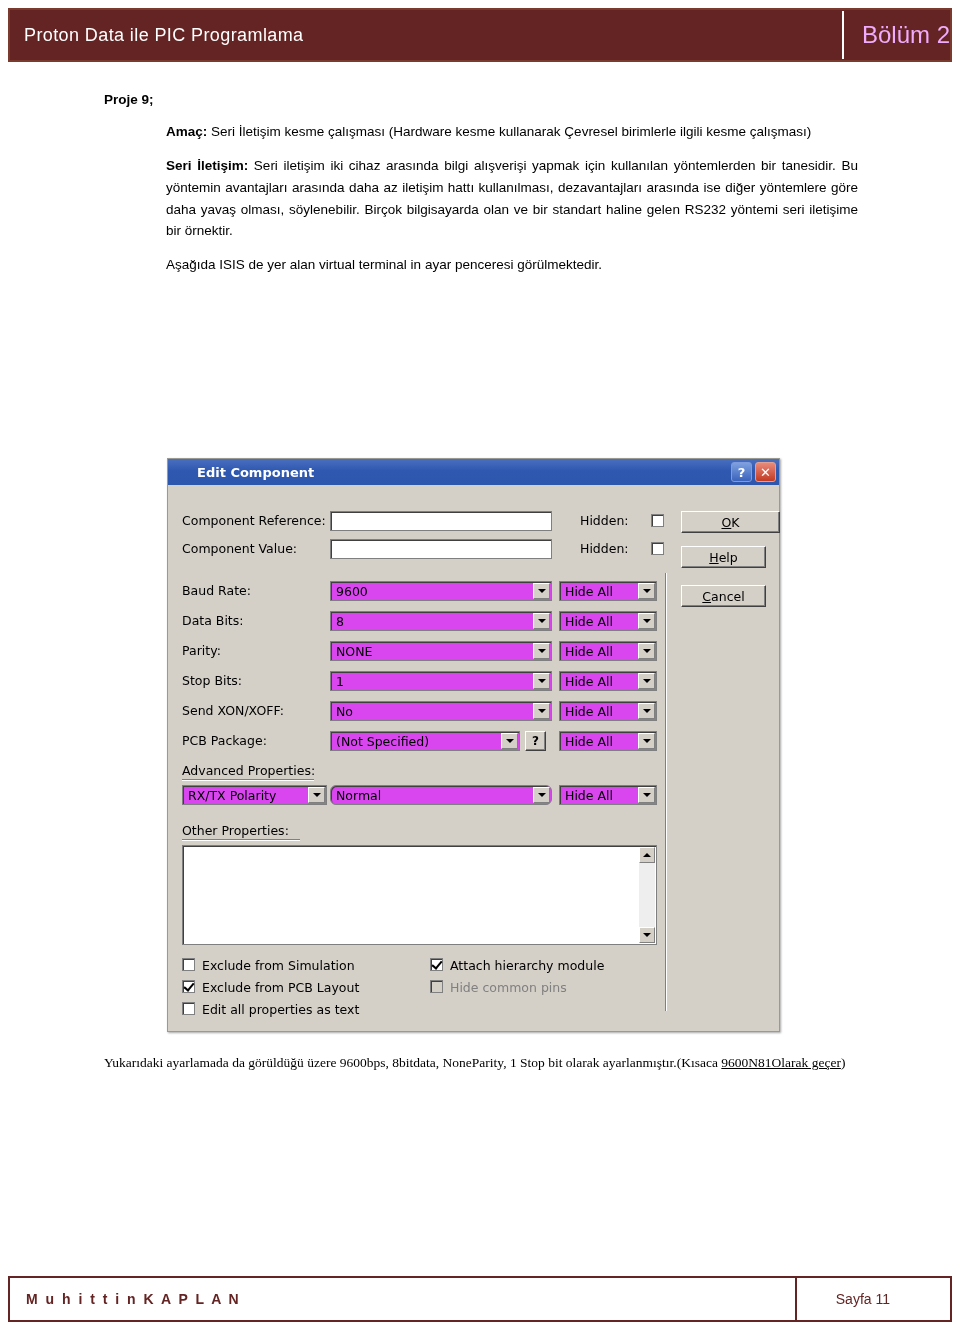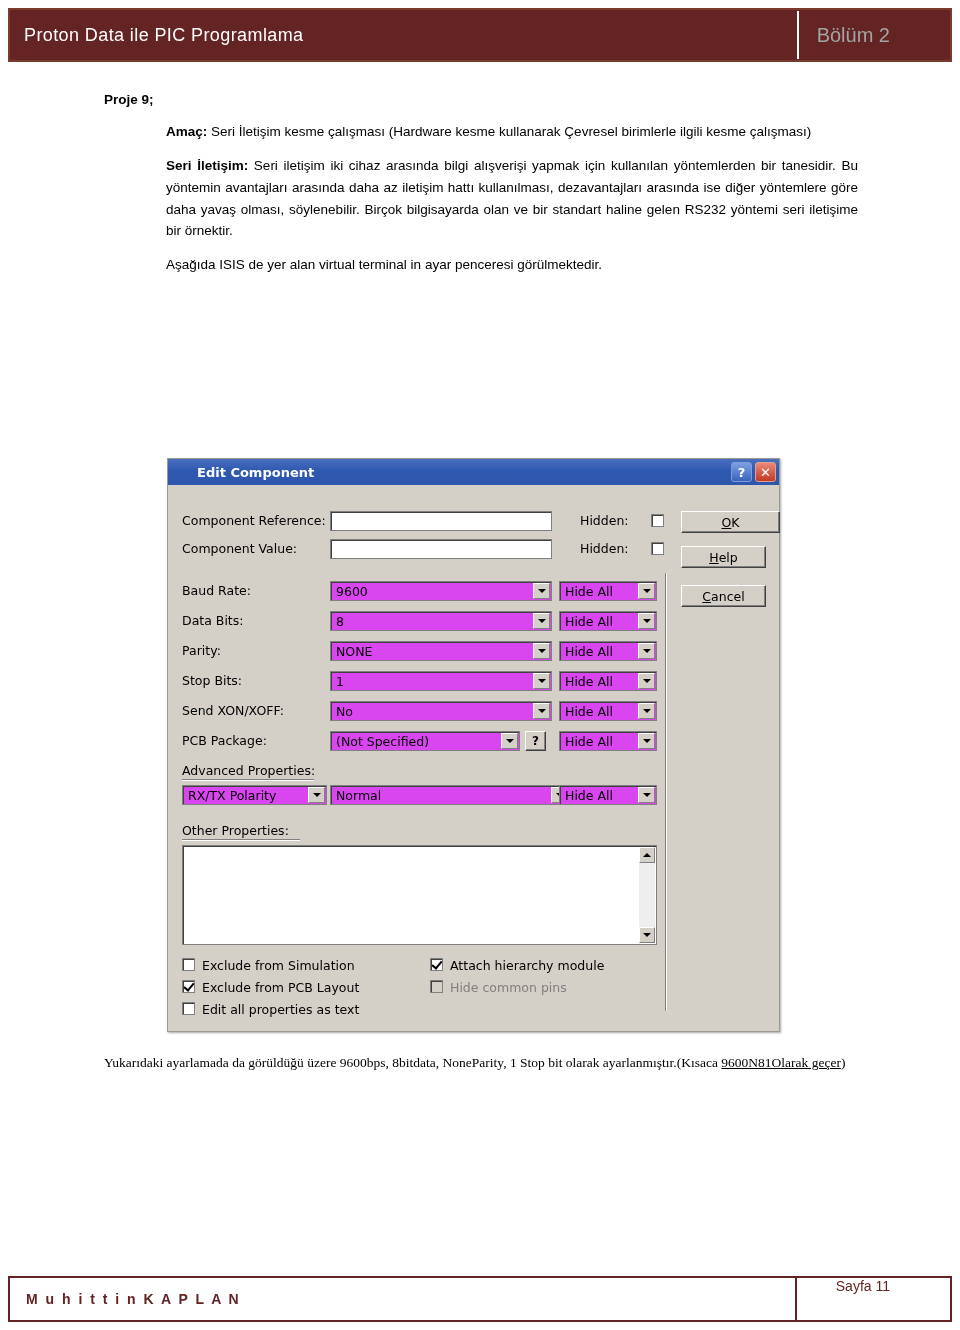--- a/index.html
+++ b/index.html
@@ -42,23 +42,22 @@
     align-items: center;
     height: 100%;
   }
   .header-divider {
     width: 2px;
     height: 48px;
     background: #ffffff;
     margin-right: 18px;
   }
   .header-chapter {
-    color: #a3a3a3;
-    font-size: 20px;
-    margin-right: 60px;
+    color: #f0abfc;
+    font-size: 24px;
     white-space: nowrap;
   }
 
   
   .content {
     position: absolute;
     left: 104px;
     top: 92px;
     width: 754px;
   }
@@ -314,21 +313,21 @@
   .footer-left {
     color: #632423;
     font-size: 14px;
     font-weight: bold;
     letter-spacing: 2px;
     margin-left: 16px;
   }
   .footer-right-wrap {
     margin-left: auto;
     display: flex;
-    align-items: flex-start;
+    align-items: center;
     height: 100%;
     gap: 23px;
   }
   .footer-divider {
     width: 2px;
     height: 42px;
     background: #632423;
     margin-right: 16px;
   }
   .footer-page {
@@ -474,21 +473,21 @@
     </div>
 
     <div class="row" style="left:14px; top:278px;">
       <span class="lbl">Advanced Properties:</span>
     </div>
     <div class="grouprule" style="left:14px; top:294px; width:132px;"></div>
     <div class="combo" style="position:absolute; left:14px; top:300px; width:145px;">
       <span class="val">RX/TX Polarity</span>
       <span class="arrow"></span>
     </div>
-    <div class="combo" style="position:absolute; left:162px; top:300px; width:240px;">
+    <div class="combo" style="position:absolute; left:162px; top:300px; width:222px;border-radius:6px;">
       <span class="val">Normal</span>
       <span class="arrow"></span>
     </div>
     <div class="combo" style="position:absolute; left:391px; top:300px; width:98px;">
       <span class="val">Hide All</span>
       <span class="arrow"></span>
     </div>
 
     <div class="row" style="left:14px; top:338px;">
       <span class="lbl">Other Properties:</span>

